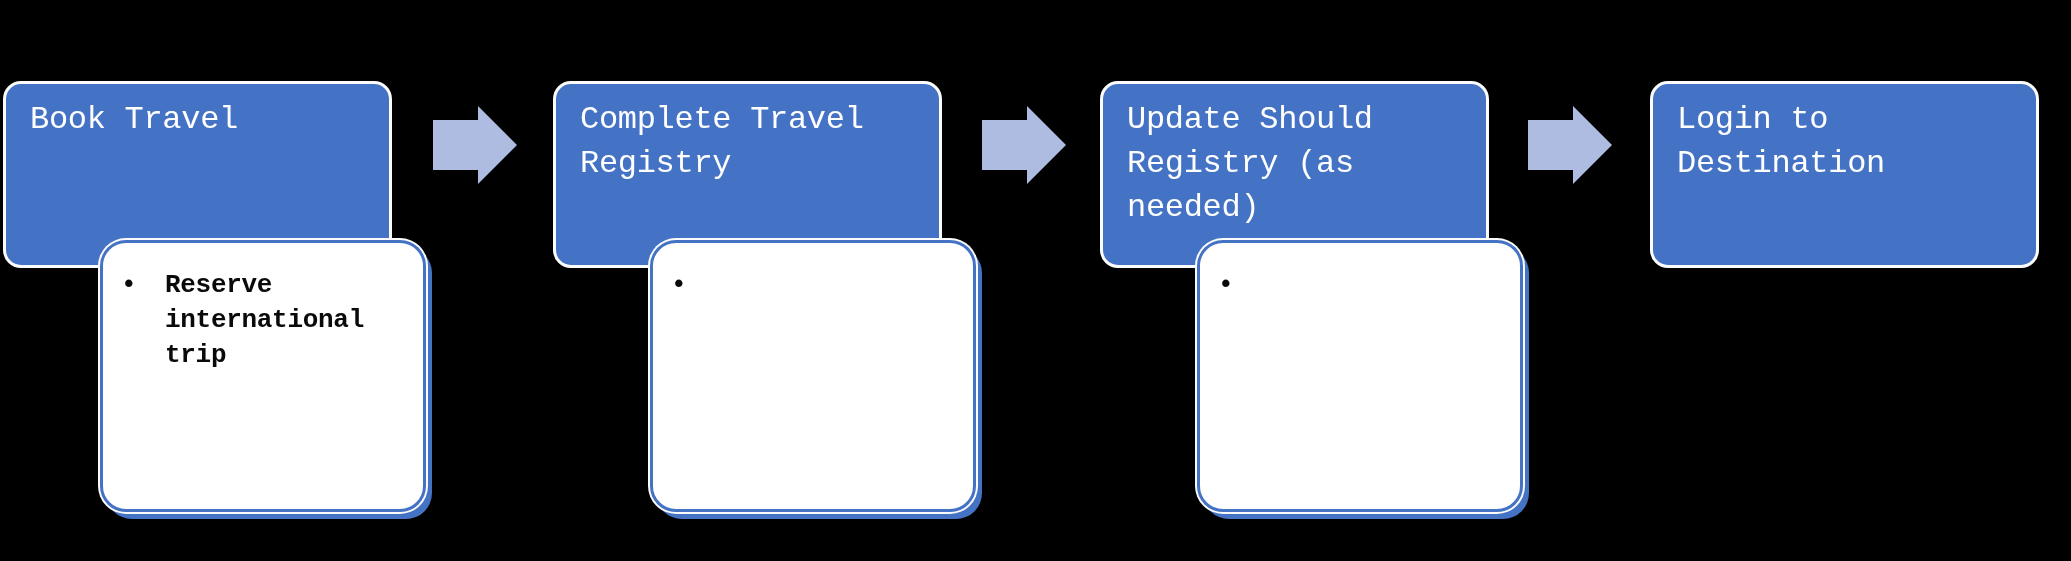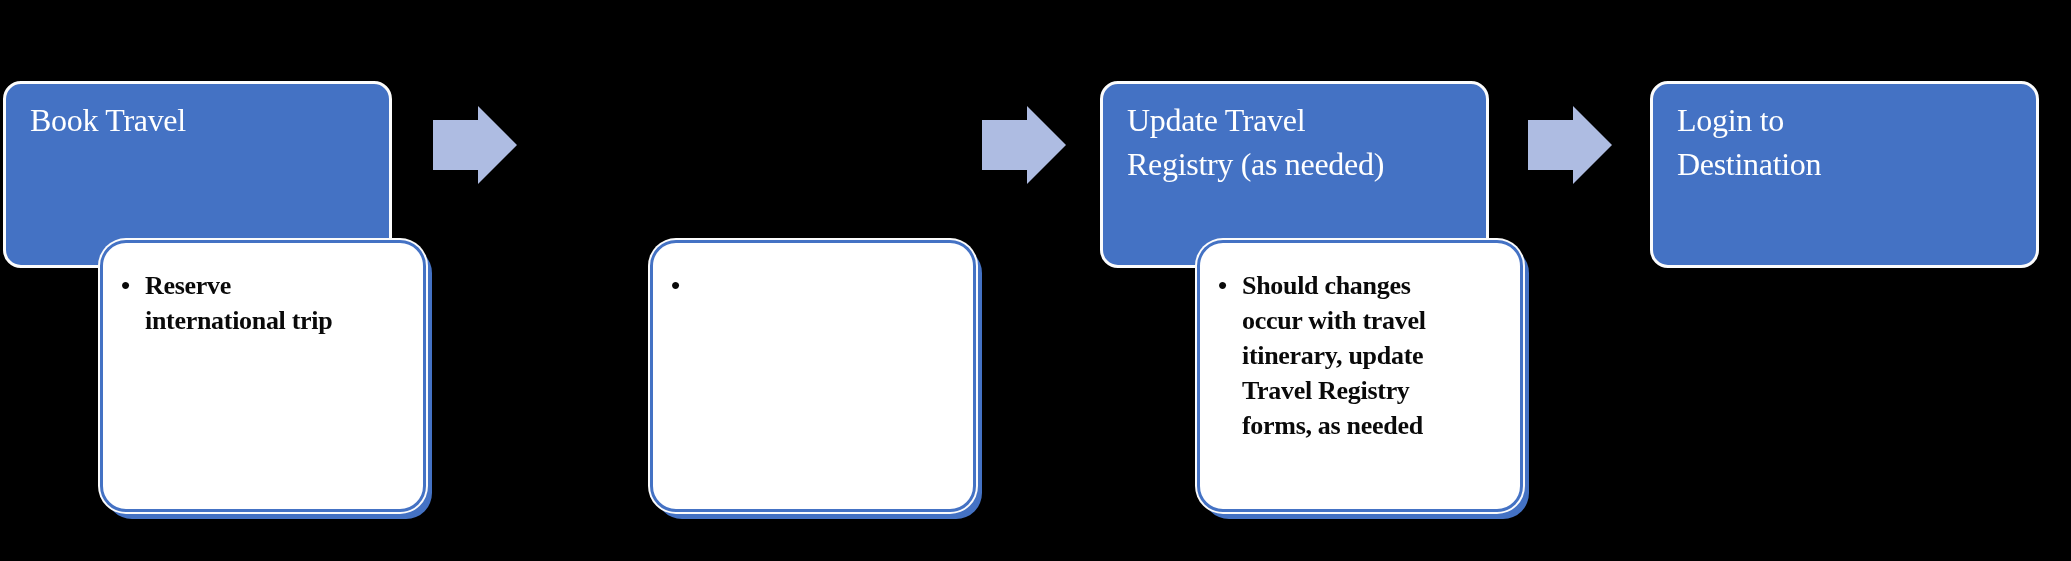--- a/index.html
+++ b/index.html
@@ -6,21 +6,21 @@
     margin: 0;
     padding: 0;
     background: #000000;
   }
   .canvas {
     position: relative;
     width: 2071px;
     height: 561px;
     background: #000000;
     overflow: hidden;
-    font-family: Liberation Serif, serif;
+    font-family: Liberation Mono, monospace;
   }
   .stage {
     position: absolute;
     top: 81px;
     width: 423px;
     height: 434px;
   }
   .stage-1 { left: 3px; }
   .stage-2 { left: 553px; }
   .stage-3 { left: 1100px; }
@@ -70,20 +70,21 @@
     color: #0A0A0A;
   }
   .bullet-text {
     flex: 1 1 auto;
     font-size: 26px;
     line-height: 35px;
     font-weight: 700;
     letter-spacing: -0.3px;
     color: #0A0A0A;
     white-space: pre-line;
+    margin-left: 20px;
   }
 
   .flow-arrow {
     position: absolute;
     top: 106px;
     width: 85px;
     height: 78px;
   }
   .arrow-1 { left: 433px; }
   .arrow-2 { left: 982px; }
@@ -103,41 +104,40 @@
       <div class="bullet-text">Reserve
 international trip</div>
     </div>
   </div>
 
   <svg class="flow-arrow arrow-1" viewBox="0 0 85 78">
     <polygon points="0,14 45,14 45,0 84,39 45,78 45,64 0,64" fill="#AEBCE2"></polygon>
   </svg>
 
   <div class="stage stage-2">
+    <div class="blue-box">
+      <div class="stage-title">Complete Travel
+Registry</div>
+    </div>
     <div class="white-box">
       <span class="bullet-marker">•</span>
     </div>
   </div>
 
   <svg class="flow-arrow arrow-2" viewBox="0 0 85 78">
     <polygon points="0,14 45,14 45,0 84,39 45,78 45,64 0,64" fill="#AEBCE2"></polygon>
   </svg>
 
   <div class="stage stage-3">
     <div class="blue-box">
-      <div class="stage-title">Update Travel
+      <div class="stage-title">Update Should
 Registry (as needed)</div>
     </div>
     <div class="white-box">
       <span class="bullet-marker">•</span>
-      <div class="bullet-text">Should changes
-occur with travel
-itinerary, update
-Travel Registry
-forms, as needed</div>
     </div>
   </div>
 
   <svg class="flow-arrow arrow-3" viewBox="0 0 85 78">
     <polygon points="0,14 45,14 45,0 84,39 45,78 45,64 0,64" fill="#AEBCE2"></polygon>
   </svg>
 
   <div class="stage stage-4">
     <div class="blue-box">
       <div class="stage-title">Login to

